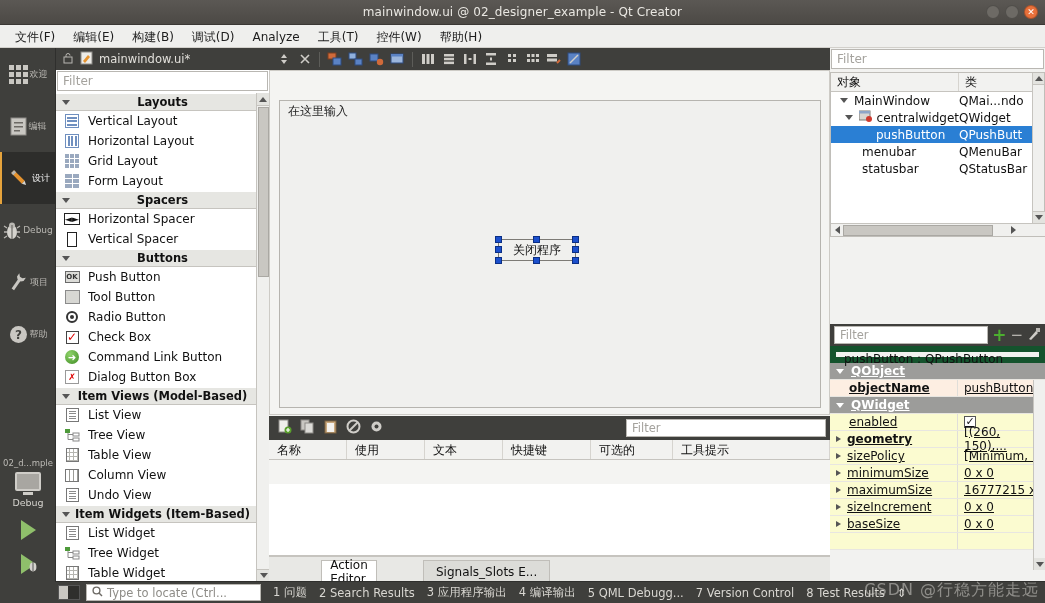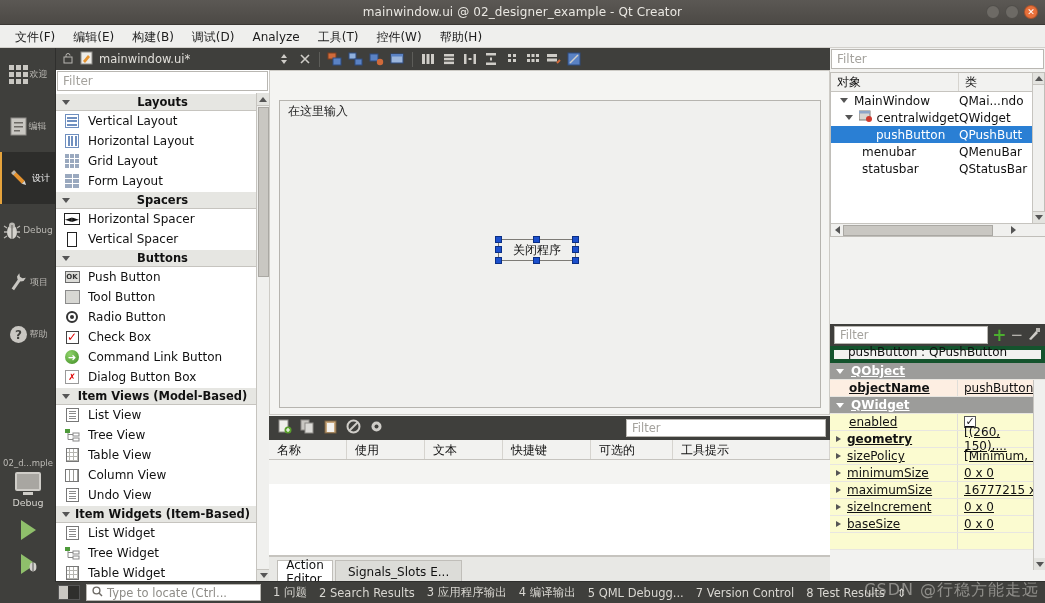--- a/index.html
+++ b/index.html
@@ -124,21 +124,21 @@
   .handle{ position:absolute; width:7px; height:7px; background:#1b4fcc; border:1px solid #0b2f85;}
 
   .actiondock{ position:absolute; left:0; top:368px; width:561px; height:166px; background:#f4f4f2;}
   .adtool{ height:24px; background:#3f3f3c; display:flex; align-items:center; gap:8px; padding-left:8px;}
   .adfilter{ position:absolute; right:4px; top:3px; width:200px; height:18px; background:#fff; border:1px solid #b9b7b2; display:flex; align-items:center; padding-left:5px;}
   .adfilter .ph{ color:#a4a29d; font-size:11.5px;}
   .adhead{ height:20px; background:#f2f2f0; border-bottom:1px solid #c6c4bf; display:flex; font-size:12px;}
   .adhead div{ padding:2px 0 0 8px; border-right:1px solid #d6d4cf;}
   .adbody{ position:absolute; left:0; top:68px; width:561px; height:72px; background:#fff; border-bottom:1px solid #c6c4bf;}
   .tabs{ position:absolute; left:0; bottom:0; width:561px; height:26px; background:#e8e8e5; border-top:1px solid #c6c4bf; display:flex; align-items:flex-end; padding-left:8px; gap:2px;}
-  .tab{ height:22px; padding:0 12px; display:flex; align-items:center; font-size:12px; background:#dcdcd8; border:1px solid #c0beb9; border-bottom:none;}
+  .tab{ height:22px; padding:0 12px; display:flex; align-items:center; font-size:12px; background:#dcdcd8; border:1px solid #c0beb9; border-bottom:none;margin-left:44px;}
   .tab.act{ background:#fff; }
 
   
   .right{ position:absolute; left:830px; top:48px; width:215px; height:534px; background:#f2f2f0;}
   .rfilter{ height:20px; background:#fff; border:1px solid #b9b7b2; margin:1px; display:flex; align-items:center; padding-left:5px;}
   .rfilter .ph{ color:#a4a29d; font-size:12px;}
   .objtree{ position:absolute; left:0; top:24px; width:215px; height:165px; background:#fff; border:1px solid #c0beb9;}
   .ohead{ height:19px; background:#f2f2f0; border-bottom:1px solid #c6c4bf; display:flex; font-size:12px; font-weight:normal;}
   .ohead .c1{ width:128px; padding:1px 0 0 6px; border-right:1px solid #d6d4cf;}
   .ohead .c2{ flex:1; padding:1px 0 0 6px; border-right:1px solid #d6d4cf;}
@@ -148,21 +148,21 @@
   .orow .c2{ flex:1; overflow:hidden; white-space:nowrap;}
   .twarrow{ width:0;height:0;border-left:4px solid transparent;border-right:4px solid transparent;border-top:5px solid #555; margin-left:4px;}
   .oscroll{ position:absolute; right:0; top:0; width:12px; height:100%; background:#f0f0ee; border-left:1px solid #c6c4bf;}
   .ohscroll{ position:absolute; left:0; bottom:0; width:215px; height:13px; background:#f0f0ee; border-top:1px solid #c6c4bf; display:flex; align-items:center;}
   .hthumb{ height:11px; background:#c9c7c2; border:1px solid #aaa8a3;}
 
   .propdock{ position:absolute; left:0; top:276px; width:215px; height:258px;}
   .pfilterrow{ display:flex; align-items:center; gap:4px; background:#3f3f3c; height:22px; padding:0 4px;}
   .pfilter{ flex:1; height:18px; background:#fff; border:1px solid #b9b7b2; display:flex; align-items:center; padding-left:5px;}
   .pfilter .ph{ color:#a4a29d; font-size:11.5px;}
-  .pobj{ height:17px; background:#f2f2f0; border:4px solid #14532d; display:flex; align-items:flex-end; padding-left:14px; font-size:12px;}
+  .pobj{ height:17px; background:#f2f2f0; border:6px solid #14532d; display:flex; align-items:flex-start; padding-left:8px; font-size:12px;}
   .phead{ height:19px; background:#f2f2f0; border-bottom:1px solid #c6c4bf; display:flex; font-size:12px;}
   .phead .c1{ width:128px; padding:1px 0 0 6px; border-right:1px solid #d6d4cf;}
   .phead .c2{ flex:1; padding:1px 0 0 6px;}
   .prow{ height:17px; display:flex; font-size:12px; align-items:center; border-bottom:1px solid #e8e6e1;text-decoration:underline;}
   .prow .c1{ width:128px; display:flex; align-items:center; gap:3px; padding-left:6px; border-right:1px solid #e0ded9; height:100%;}
   .prow .c2{ flex:1; padding-left:6px; height:100%; display:flex; align-items:center;}
   .prow.grp2{ background:#9c9c9a; color:#fff; font-weight:bold;}
   .prow.grp2 .c1{ border-right:none;}
   .prow.obj{ background:#fdeee2;}
   .prow.wid{ background:#fbfbd0;}

